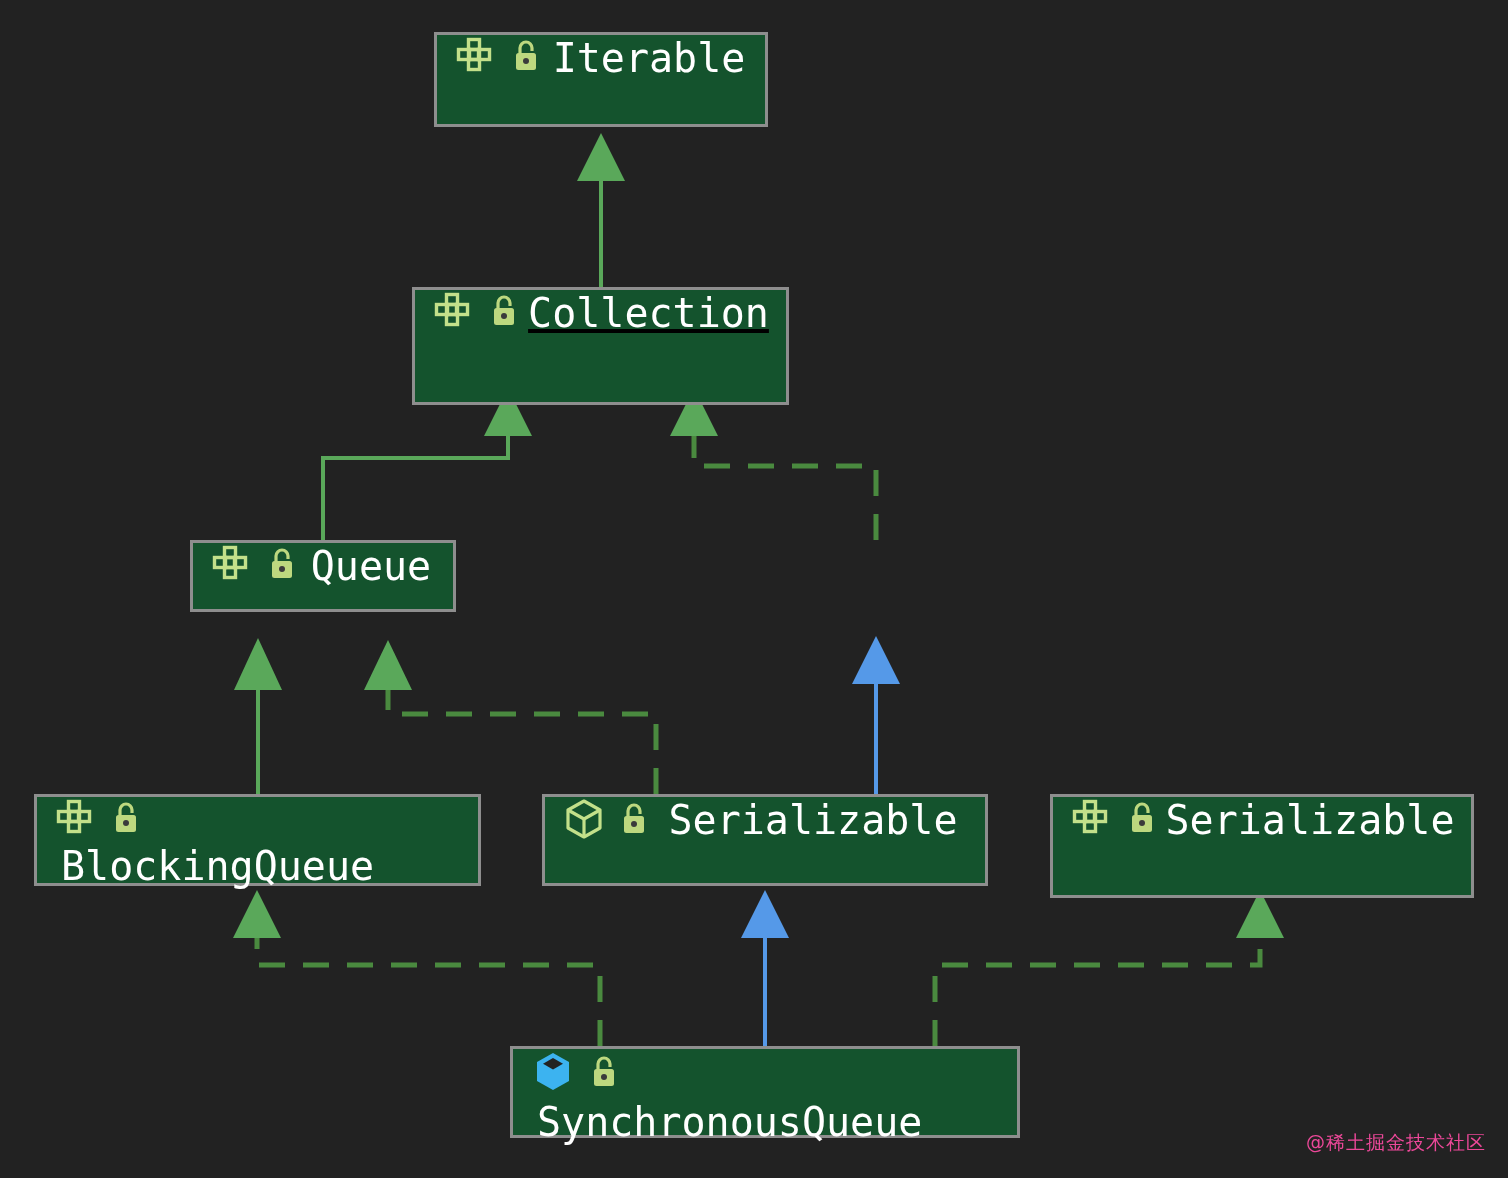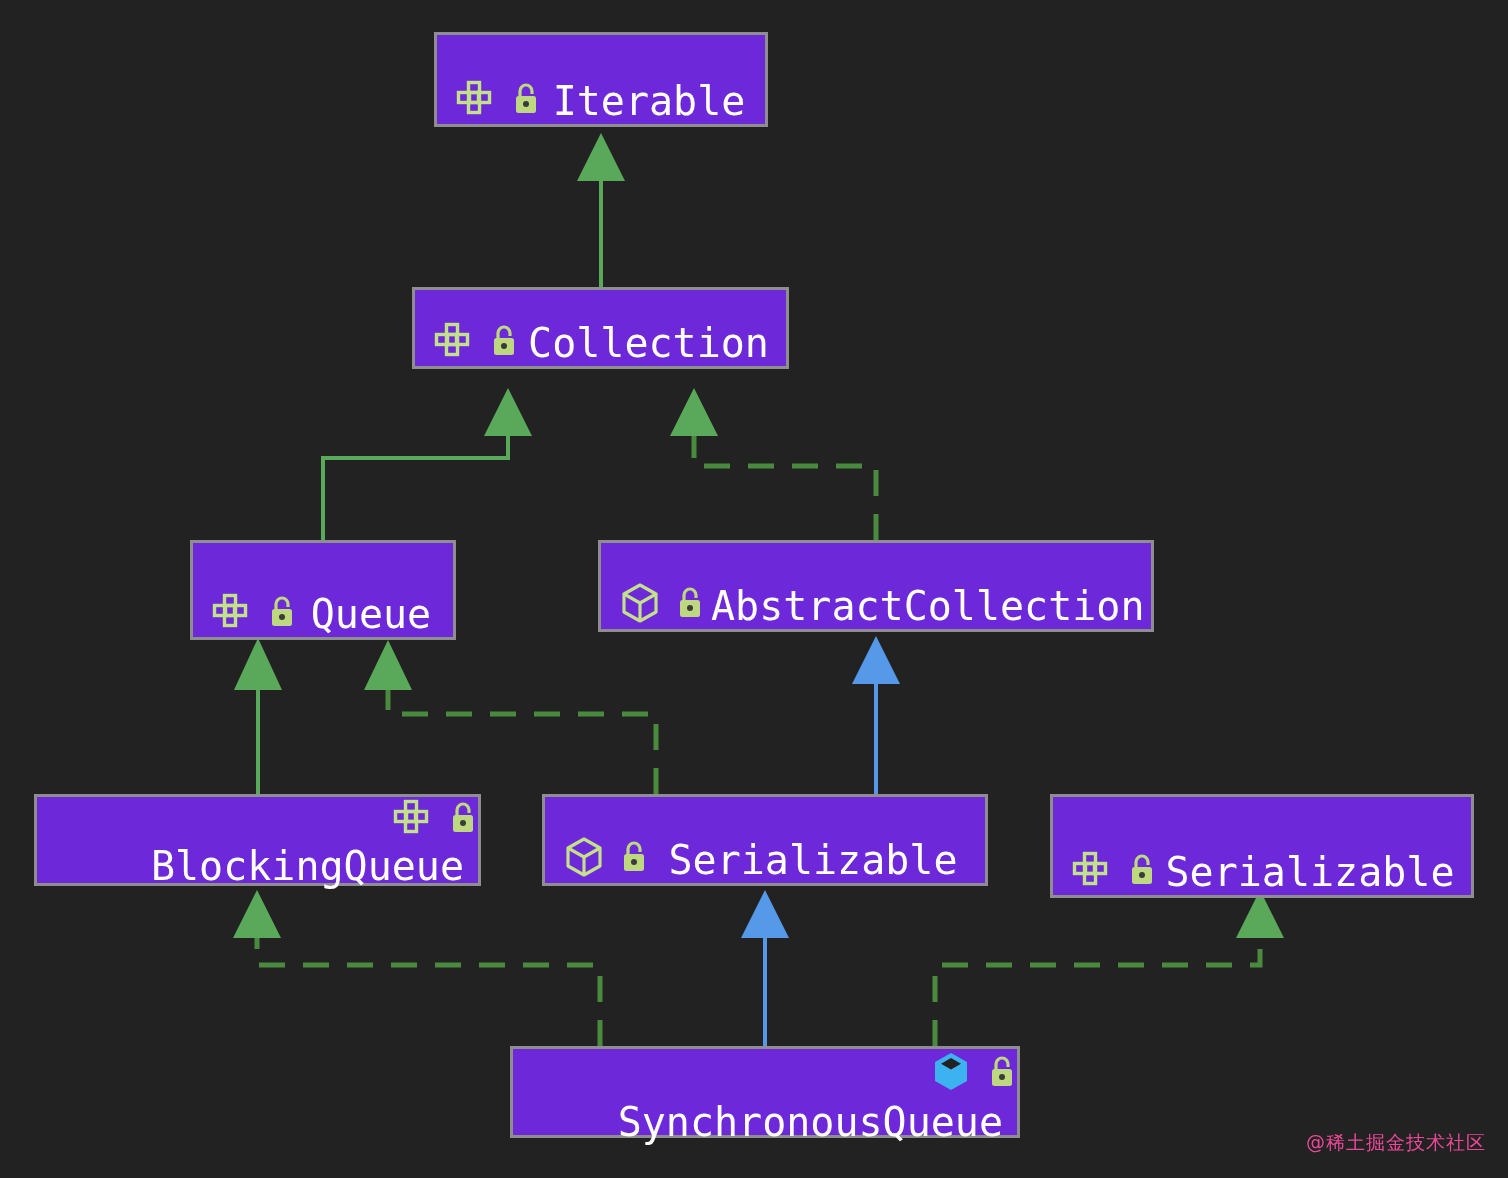--- a/index.html
+++ b/index.html
@@ -18,24 +18,24 @@
   #edges {
     position: absolute;
     left: 0; top: 0;
     width: 1508px;
     height: 1178px;
     pointer-events: none;
   }
   .node {
     position: absolute;
     box-sizing: border-box;
-    background: #6d28d9;
+    background: #14532d;
     border: 3px solid #8e8e8e;
     display: flex;
-    align-items: flex-end;
+    align-items: flex-start;
     padding-left: 18px;
     z-index: 3;
   }
   .node .icons {
     display: flex;
     align-items: center;
     flex: 0 0 auto;
   }
   .node .ic {
     display: block;
@@ -146,21 +146,21 @@
         <svg width="30" height="36" viewBox="0 0 30 36">
           <path d="M9 15 V10 a6 6 0 0 1 12 0 V13" fill="none" stroke="#bdd87f" stroke-width="3.2"></path>
           <rect x="5" y="15" width="20" height="17" rx="2.5" fill="#bdd87f"></rect>
           <circle cx="15" cy="23" r="3" fill="#3b3b3b"></circle>
         </svg>
       </span>
     </span>
     <span class="label">Iterable</span>
   </div>
 
-  <div class="node" style="left:412px; top:287px; width:377px; height:82px;">
+  <div class="node" style="left:412px; top:287px; width:377px; height:118px;text-decoration:underline;">
     <span class="icons">
       <span class="ic">
         <svg width="42" height="42" viewBox="0 0 42 42">
           <g fill="none" stroke="#c3e08a" stroke-width="3.4">
             <rect x="13.5" y="4.5" width="11" height="10"></rect>
             <rect x="3.5" y="14.5" width="11" height="10"></rect>
             <rect x="13.5" y="14.5" width="11" height="10"></rect>
             <rect x="23.5" y="14.5" width="11" height="10"></rect>
             <rect x="13.5" y="24.5" width="11" height="10"></rect>
           </g>
@@ -170,21 +170,21 @@
         <svg width="30" height="36" viewBox="0 0 30 36">
           <path d="M9 15 V10 a6 6 0 0 1 12 0 V13" fill="none" stroke="#bdd87f" stroke-width="3.2"></path>
           <rect x="5" y="15" width="20" height="17" rx="2.5" fill="#bdd87f"></rect>
           <circle cx="15" cy="23" r="3" fill="#3b3b3b"></circle>
         </svg>
       </span>
     </span>
     <span class="label">Collection</span>
   </div>
 
-  <div class="node" style="left:190px; top:540px; width:266px; height:100px;">
+  <div class="node" style="left:190px; top:540px; width:266px; height:72px;">
     <span class="icons">
       <span class="ic">
         <svg width="42" height="42" viewBox="0 0 42 42">
           <g fill="none" stroke="#c3e08a" stroke-width="3.4">
             <rect x="13.5" y="4.5" width="11" height="10"></rect>
             <rect x="3.5" y="14.5" width="11" height="10"></rect>
             <rect x="13.5" y="14.5" width="11" height="10"></rect>
             <rect x="23.5" y="14.5" width="11" height="10"></rect>
             <rect x="13.5" y="24.5" width="11" height="10"></rect>
           </g>
@@ -194,85 +194,64 @@
         <svg width="30" height="36" viewBox="0 0 30 36">
           <path d="M9 15 V10 a6 6 0 0 1 12 0 V13" fill="none" stroke="#bdd87f" stroke-width="3.2"></path>
           <rect x="5" y="15" width="20" height="17" rx="2.5" fill="#bdd87f"></rect>
           <circle cx="15" cy="23" r="3" fill="#3b3b3b"></circle>
         </svg>
       </span>
     </span>
     <span class="label">Queue</span>
   </div>
 
-  <div class="node" style="left:598px; top:540px; width:556px; height:92px;">
+
+  <div class="node" style="left:34px; top:794px; width:447px; height:92px;flex-direction:column;">
+    <span class="icons">
+      <span class="ic">
+        <svg width="42" height="42" viewBox="0 0 42 42">
+          <g fill="none" stroke="#c3e08a" stroke-width="3.4">
+            <rect x="13.5" y="4.5" width="11" height="10"></rect>
+            <rect x="3.5" y="14.5" width="11" height="10"></rect>
+            <rect x="13.5" y="14.5" width="11" height="10"></rect>
+            <rect x="23.5" y="14.5" width="11" height="10"></rect>
+            <rect x="13.5" y="24.5" width="11" height="10"></rect>
+          </g>
+        </svg>
+      </span>
+      <span class="ic lock">
+        <svg width="30" height="36" viewBox="0 0 30 36">
+          <path d="M9 15 V10 a6 6 0 0 1 12 0 V13" fill="none" stroke="#bdd87f" stroke-width="3.2"></path>
+          <rect x="5" y="15" width="20" height="17" rx="2.5" fill="#bdd87f"></rect>
+          <circle cx="15" cy="23" r="3" fill="#3b3b3b"></circle>
+        </svg>
+      </span>
+    </span>
+    <span class="label">BlockingQueue</span>
+  </div>
+
+  <div class="node" style="left:542px; top:794px; width:446px; height:92px;">
     <span class="icons">
       <span class="ic">
         <svg width="42" height="44" viewBox="0 0 42 44">
           <g fill="none" stroke="#c3e08a" stroke-width="3.2" stroke-linejoin="round">
             <polygon points="21,4 37,13 37,31 21,40 5,31 5,13"></polygon>
             <polyline points="5,13 21,22 37,13"></polyline>
             <line x1="21" y1="22" x2="21" y2="40"></line>
           </g>
         </svg>
       </span>
       <span class="ic lock">
         <svg width="30" height="36" viewBox="0 0 30 36">
           <path d="M9 15 V10 a6 6 0 0 1 12 0 V13" fill="none" stroke="#bdd87f" stroke-width="3.2"></path>
           <rect x="5" y="15" width="20" height="17" rx="2.5" fill="#bdd87f"></rect>
           <circle cx="15" cy="23" r="3" fill="#3b3b3b"></circle>
         </svg>
       </span>
     </span>
-    <span class="label">AbstractCollection</span>
-  </div>
-
-  <div class="node" style="left:34px; top:794px; width:447px; height:92px;flex-direction:column;">
-    <span class="icons">
-      <span class="ic">
-        <svg width="42" height="42" viewBox="0 0 42 42">
-          <g fill="none" stroke="#c3e08a" stroke-width="3.4">
-            <rect x="13.5" y="4.5" width="11" height="10"></rect>
-            <rect x="3.5" y="14.5" width="11" height="10"></rect>
-            <rect x="13.5" y="14.5" width="11" height="10"></rect>
-            <rect x="23.5" y="14.5" width="11" height="10"></rect>
-            <rect x="13.5" y="24.5" width="11" height="10"></rect>
-          </g>
-        </svg>
-      </span>
-      <span class="ic lock">
-        <svg width="30" height="36" viewBox="0 0 30 36">
-          <path d="M9 15 V10 a6 6 0 0 1 12 0 V13" fill="none" stroke="#bdd87f" stroke-width="3.2"></path>
-          <rect x="5" y="15" width="20" height="17" rx="2.5" fill="#bdd87f"></rect>
-          <circle cx="15" cy="23" r="3" fill="#3b3b3b"></circle>
-        </svg>
-      </span>
-    </span>
-    <span class="label">BlockingQueue</span>
-  </div>
-
-  <div class="node" style="left:542px; top:794px; width:446px; height:92px;">
-    <span class="icons">
-      <span class="ic">
-        <svg width="42" height="44" viewBox="0 0 42 44">
-          <g fill="none" stroke="#c3e08a" stroke-width="3.2" stroke-linejoin="round">
-            <polygon points="21,4 37,13 37,31 21,40 5,31 5,13"></polygon>
-            <polyline points="5,13 21,22 37,13"></polyline>
-            <line x1="21" y1="22" x2="21" y2="40"></line>
-          </g>
-        </svg>
-      </span>
-      <span class="ic lock">
-        <svg width="30" height="36" viewBox="0 0 30 36">
-          <path d="M9 15 V10 a6 6 0 0 1 12 0 V13" fill="none" stroke="#bdd87f" stroke-width="3.2"></path>
-          <rect x="5" y="15" width="20" height="17" rx="2.5" fill="#bdd87f"></rect>
-          <circle cx="15" cy="23" r="3" fill="#3b3b3b"></circle>
-        </svg>
-      </span>
-    </span>
     <span class="label">Serializable</span>
   </div>
 
   <div class="node" style="left:1050px; top:794px; width:424px; height:104px;">
     <span class="icons">
       <span class="ic">
         <svg width="42" height="42" viewBox="0 0 42 42">
           <g fill="none" stroke="#c3e08a" stroke-width="3.4">
             <rect x="13.5" y="4.5" width="11" height="10"></rect>
             <rect x="3.5" y="14.5" width="11" height="10"></rect>

